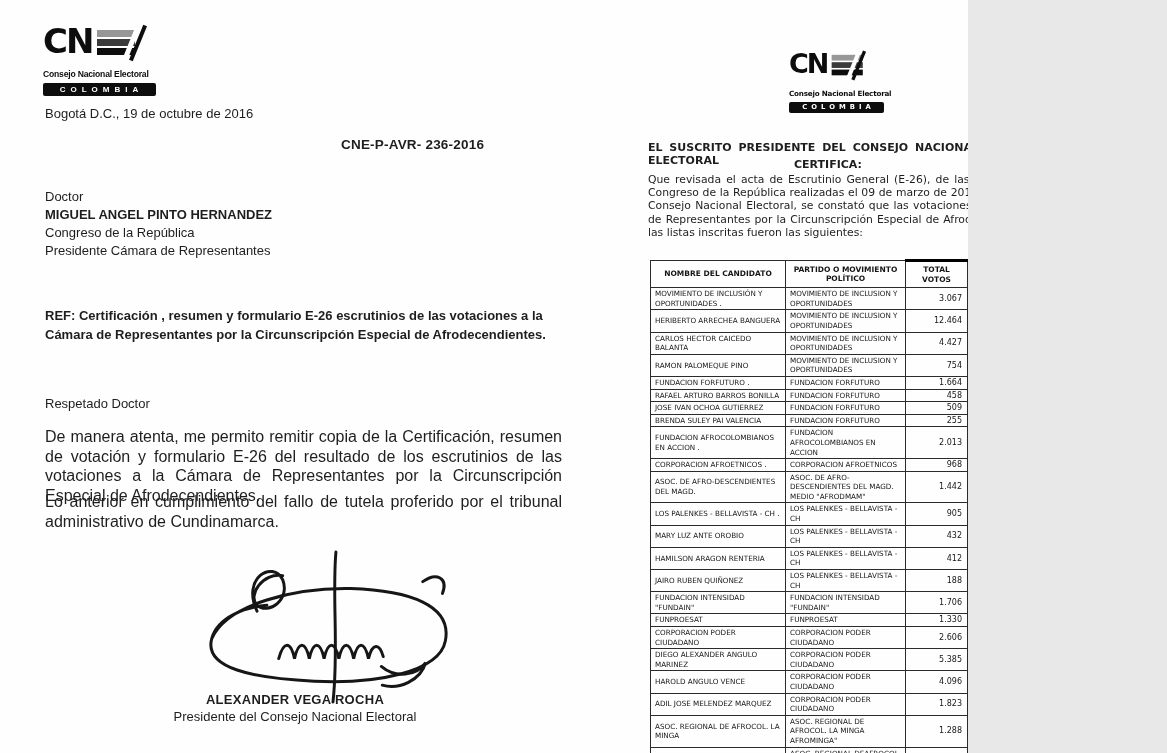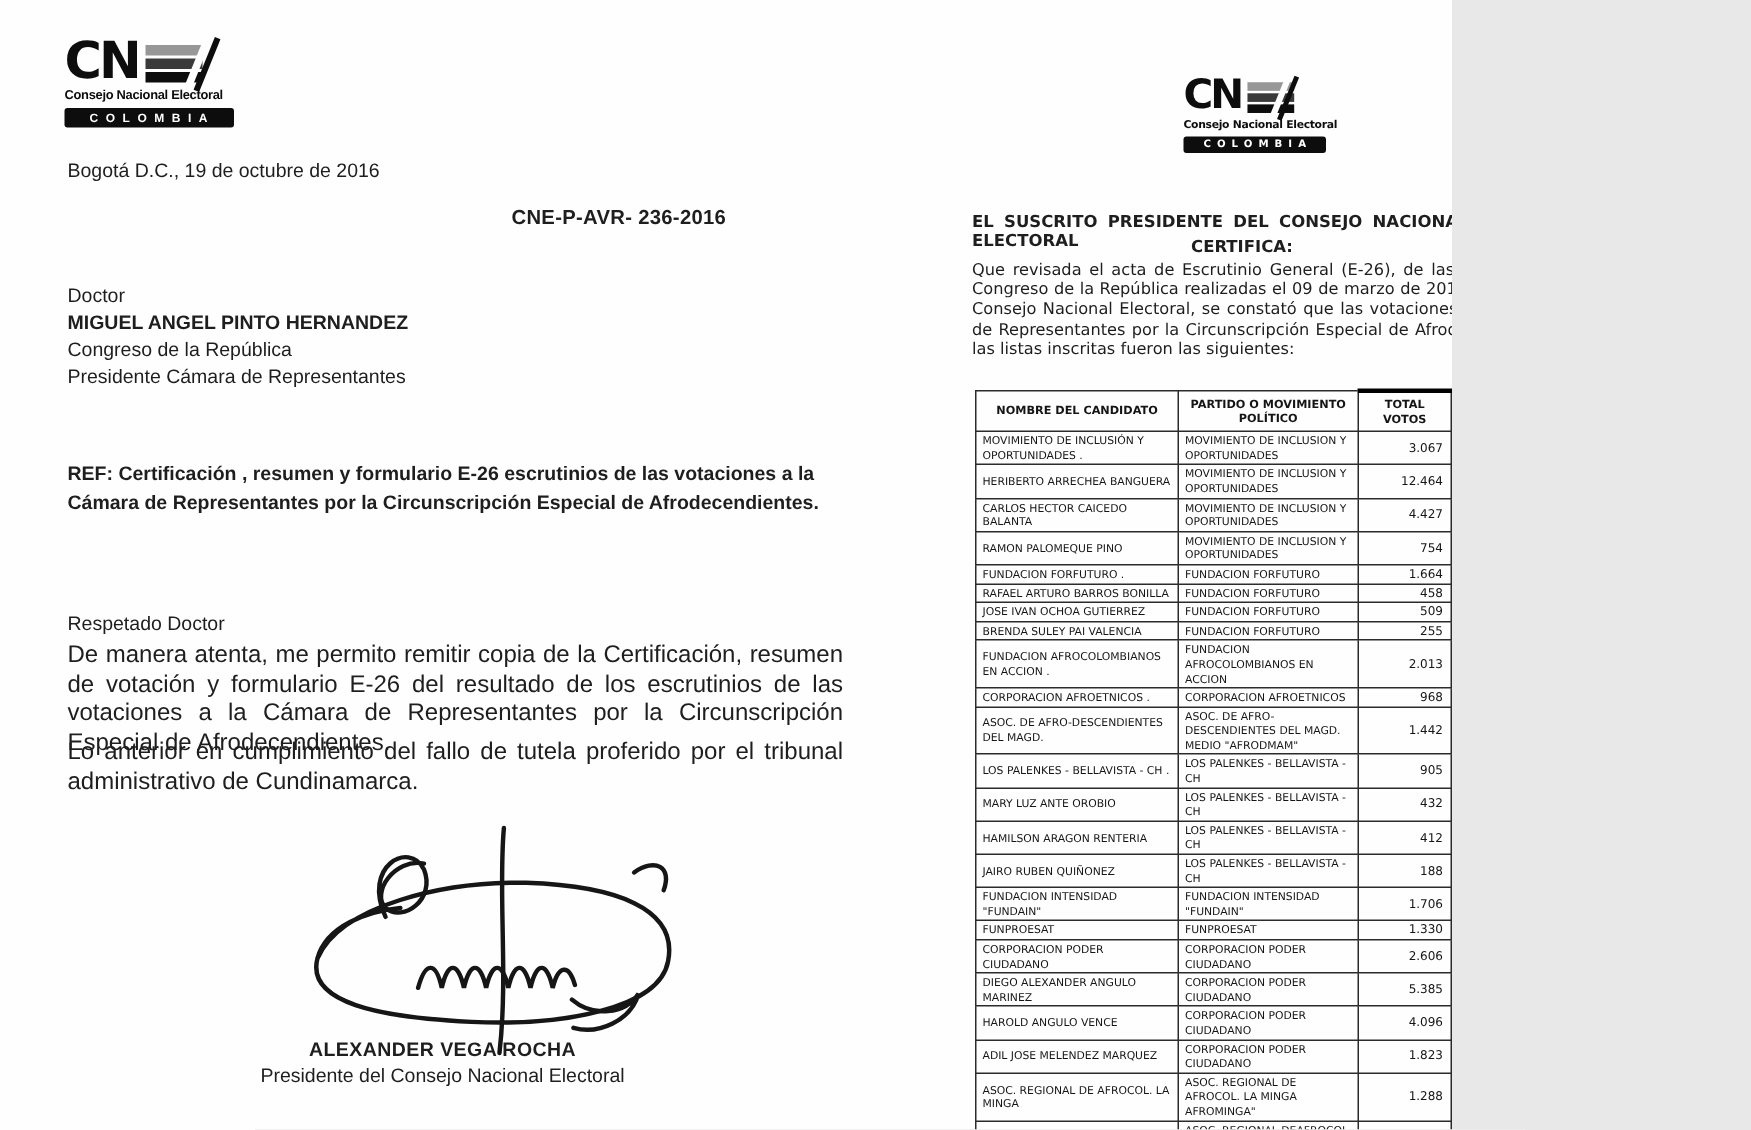--- a/index.html
+++ b/index.html
@@ -11,33 +11,33 @@
   .logo-row{display:flex;align-items:flex-start;}
   .logo-acronym{font-weight:900;font-size:34px;line-height:27px;letter-spacing:-2px;color:#0d0d0d;
                 font-family:"DejaVu Sans",sans-serif;}
   .logo-flag{position:relative;display:inline-block;width:48px;height:28px;margin-left:3px;margin-top:1px;}
   .logo-flag .bar{position:absolute;left:2px;width:38px;height:7px;display:block;}
   .logo-flag .bar1{top:1px;background:#979797;}
   .logo-flag .bar2{top:10px;background:#3a3a3a;}
   .logo-flag .bar3{top:19px;background:#0d0d0d;}
   .logo-flag .gap{position:absolute;right:9px;top:-5px;width:5px;height:38px;background:#fefefe;transform:rotate(22deg);}
   .logo-flag .slash{position:absolute;right:3px;top:-5px;width:4px;height:38px;background:#0d0d0d;transform:rotate(22deg);}
-  .logo-org{font-weight:bold;font-size:8.6px;letter-spacing:-0.2px;white-space:nowrap;margin-top:1px;color:#0d0d0d;}
+  .logo-org{font-weight:bold;font-size:8.6px;letter-spacing:-0.2px;white-space:nowrap;margin-top:12px;color:#0d0d0d;}
   .logo-country{background:#0d0d0d;color:#fff;font-weight:bold;text-align:center;letter-spacing:5px;
                 font-size:8px;height:13px;line-height:13px;border-radius:2px;width:113px;margin-top:4px;text-indent:4px;}
   .logo.sm .logo-acronym{font-size:27px;line-height:22px;}
   .logo.sm .logo-flag{width:40px;height:23px;transform:scale(.82);transform-origin:left top;}
   .logo.sm .logo-org{font-size:7.2px;}
   .logo.sm .logo-country{width:95px;font-size:6.8px;letter-spacing:4px;height:11px;line-height:11px;}
   
   .date{position:absolute;left:45px;top:106px;font-size:13px;}
   .refnum{position:absolute;left:341px;top:137px;font-size:13.5px;font-weight:bold;letter-spacing:.2px;}
   .recipient{position:absolute;left:45px;top:188px;font-size:13px;line-height:18px;}
   .refpara{position:absolute;left:45px;top:306px;width:535px;font-size:13px;line-height:19px;font-weight:bold;}
-  .greeting{position:absolute;left:45px;top:396px;font-size:13px;margin-top:12px;}
+  .greeting{position:absolute;left:45px;top:396px;font-size:13px;}
   .body{position:absolute;left:45px;width:517px;font-size:16px;line-height:19.5px;text-align:justify;margin:0;}
   .p1{top:427px;}
   .p2{top:492px;}
   .signature{position:absolute;left:188px;top:546px;width:286px;height:162px;}
   .signer-name{position:absolute;left:150px;top:692px;width:290px;text-align:center;font-size:13px;letter-spacing:.3px;}
   .signer-title{position:absolute;left:120px;top:709px;width:350px;text-align:center;font-size:13px;}
   
   .rp{font-family:"DejaVu Sans",sans-serif;}
   .code{position:absolute;left:1033px;top:114px;font-size:9px;font-weight:bold;}
   .heading{position:absolute;left:648px;top:141px;width:400px;font-size:11px;word-spacing:3px;}

